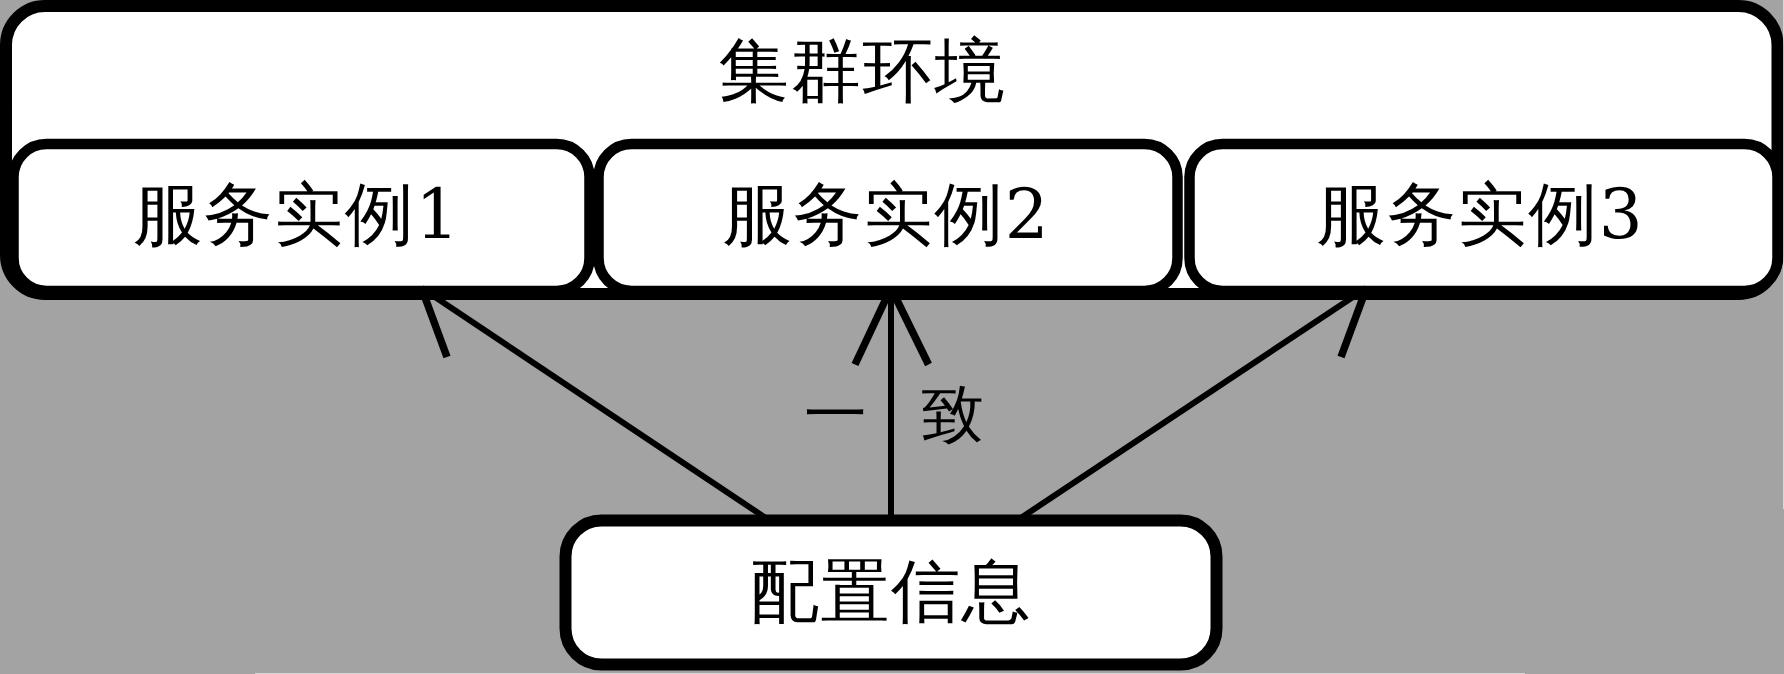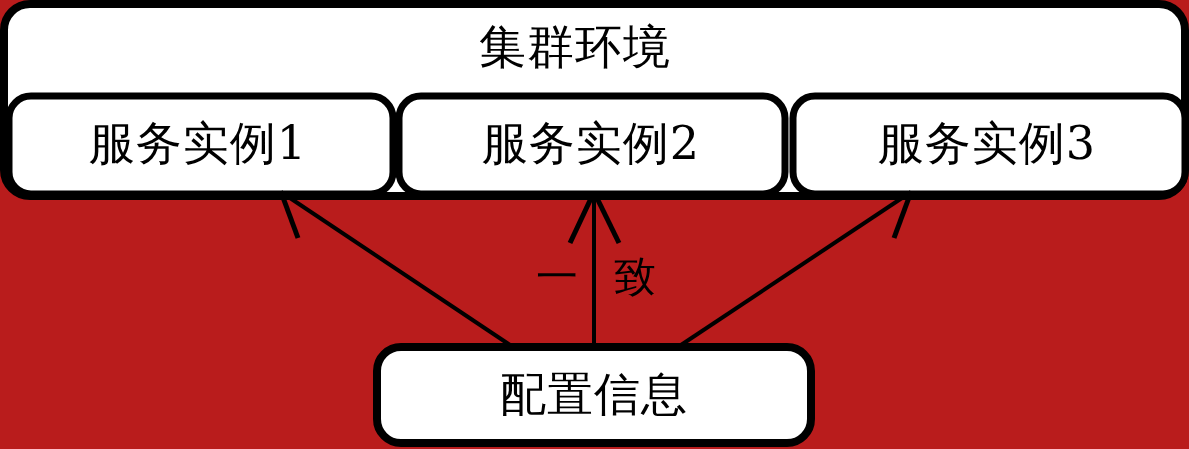--- a/index.html
+++ b/index.html
@@ -7,21 +7,21 @@
     padding: 0;
     background: #ffffff;
   }
   body {
     font-family: "DejaVu Serif", serif;
   }
   #diagram-root {
     position: relative;
     width: 1189px;
     height: 449px;
-    background: #b91c1c;
+    background: #a3a3a3;
     overflow: hidden;
   }
   #diagram-svg {
     position: absolute;
     top: 0;
     left: 0;
     width: 1189px;
     height: 449px;
     display: block;
   }

